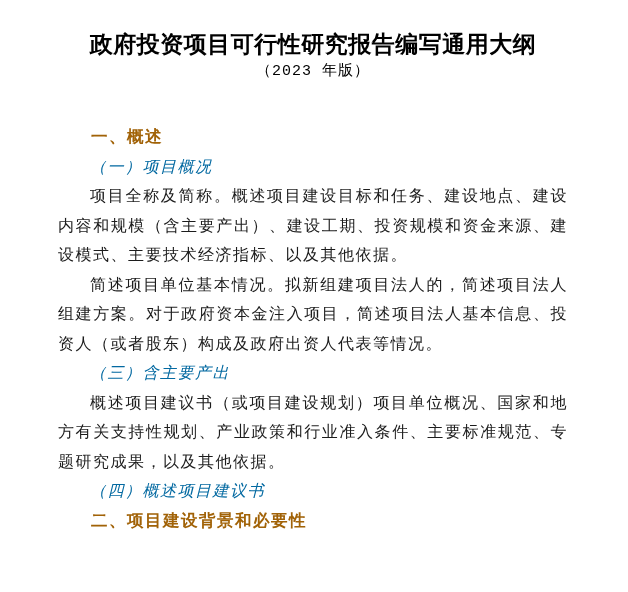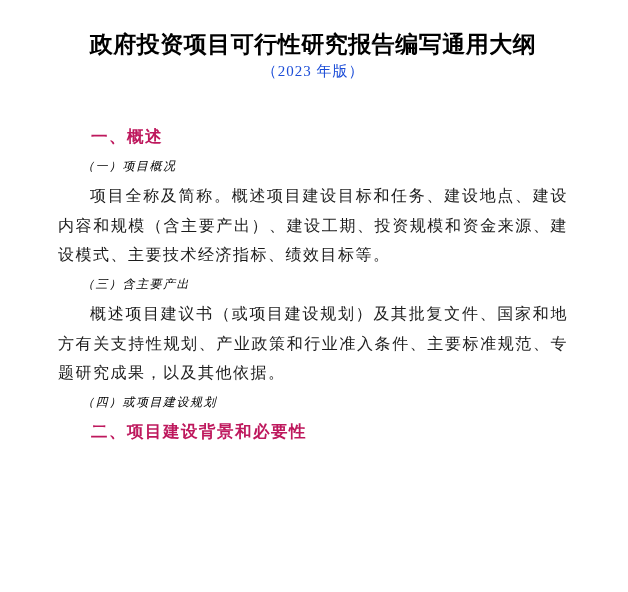--- a/index.html
+++ b/index.html
@@ -25,49 +25,49 @@
     font-weight: bold;
     font-size: 23px;
     line-height: 27px;
     letter-spacing: 0.5px;
     color: #000000;
     white-space: nowrap;
   }
   .doc-subtitle {
     margin: 0;
     text-align: center;
-    font-family: Liberation Serif, serif;
+    font-family: Liberation Mono, monospace;
     font-size: 15px;
     line-height: 27px;
     letter-spacing: 1px;
-    color: #1d4ed8;
+    color: #000000;
   }
   .doc-body {
     margin-top: 37px;
   }
   .section-heading {
     margin: 0;
     font-family: "Liberation Sans", sans-serif;
     font-weight: bold;
     font-size: 16.5px;
     line-height: 29.5px;
     letter-spacing: 1.5px;
     text-indent: 2em;
-    color: #be185d;
+    color: #a16207;
   }
   .sub-heading {
     margin: 0;
     font-family: "Liberation Serif", serif;
     font-style: italic;
     font-weight: normal;
-    font-size: 12px;
+    font-size: 16px;
     line-height: 29.5px;
     letter-spacing: 1.5px;
     text-indent: 2em;
-    color: #000000;
+    color: #0369a1;
   }
   .body-paragraph {
     margin: 0;
     font-family: "Liberation Serif", serif;
     font-size: 16px;
     line-height: 29.5px;
     letter-spacing: 1.5px;
     text-indent: 2em;
     text-align: justify;
     color: #1c1c1c;
@@ -80,24 +80,25 @@
 
   <h1 class="doc-title">政府投资项目可行性研究报告编写通用大纲</h1>
 
   <div class="doc-subtitle">（2023 年版）</div>
 
   <div class="doc-body">
 
     <h2 class="section-heading">一、概述</h2>
 
     <h3 class="sub-heading">（一）项目概况</h3>
-    <p class="body-paragraph">项目全称及简称。概述项目建设目标和任务、建设地点、建设内容和规模（含主要产出）、建设工期、投资规模和资金来源、建设模式、主要技术经济指标、绩效目标等。</p>
+    <p class="body-paragraph">项目全称及简称。概述项目建设目标和任务、建设地点、建设内容和规模（含主要产出）、建设工期、投资规模和资金来源、建设模式、主要技术经济指标、以及其他依据。</p>
 
+    <p class="body-paragraph">简述项目单位基本情况。拟新组建项目法人的，简述项目法人组建方案。对于政府资本金注入项目，简述项目法人基本信息、投资人（或者股东）构成及政府出资人代表等情况。</p>
 
     <h3 class="sub-heading">（三）含主要产出</h3>
-    <p class="body-paragraph">概述项目建议书（或项目建设规划）及其批复文件、国家和地方有关支持性规划、产业政策和行业准入条件、主要标准规范、专题研究成果，以及其他依据。</p>
+    <p class="body-paragraph">概述项目建议书（或项目建设规划）项目单位概况、国家和地方有关支持性规划、产业政策和行业准入条件、主要标准规范、专题研究成果，以及其他依据。</p>
 
-    <h3 class="sub-heading">（四）或项目建设规划</h3>
+    <h3 class="sub-heading">（四）概述项目建议书</h3>
 
     <h2 class="section-heading">二、项目建设背景和必要性</h2>
 
   </div>
 </div>
 
 </body></html>

